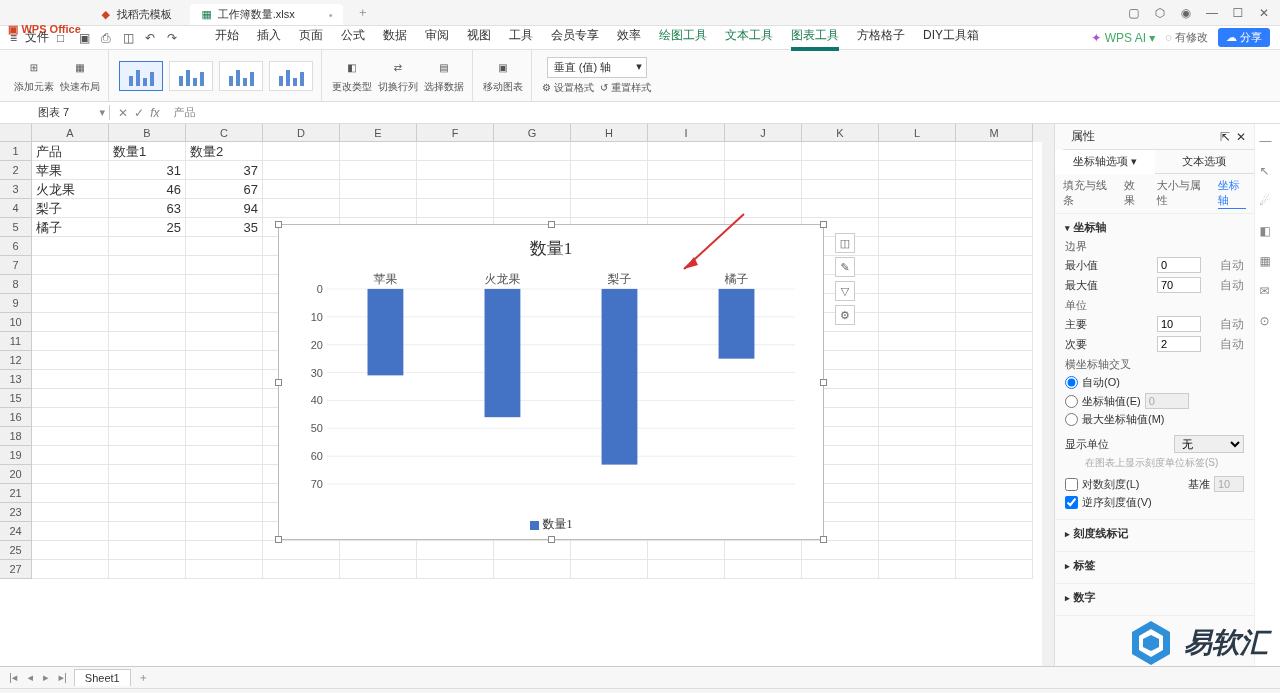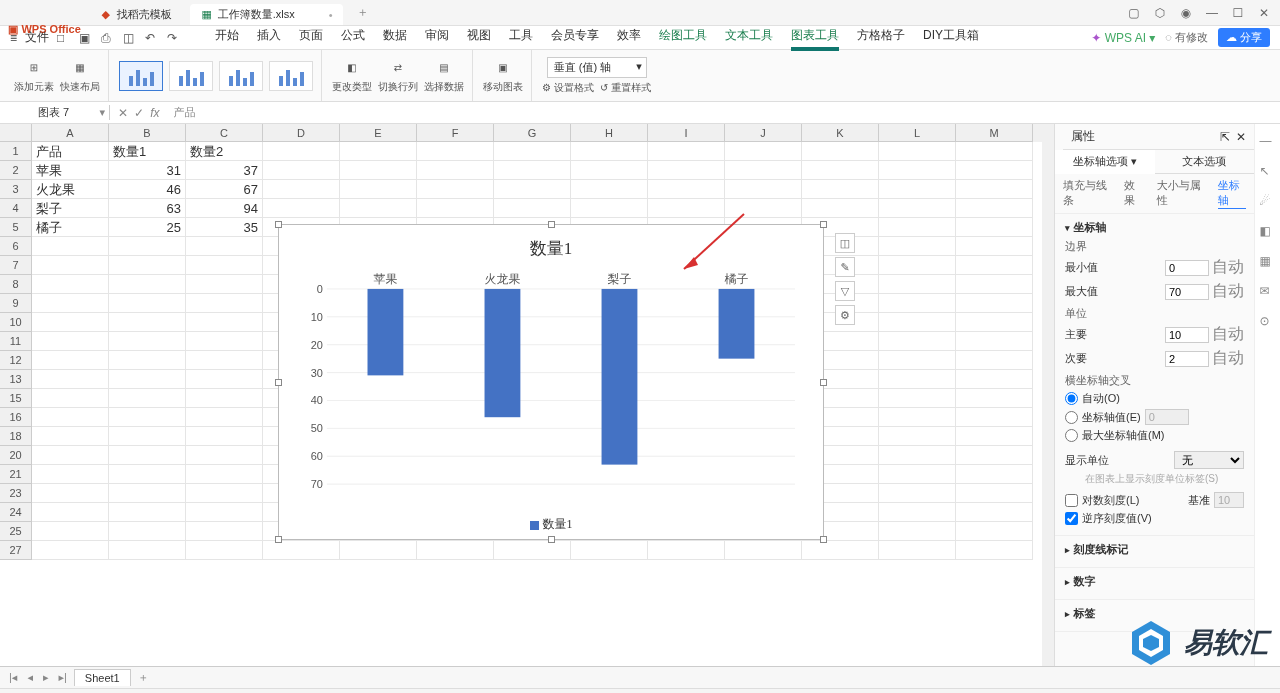--- a/index.html
+++ b/index.html
@@ -85,21 +85,21 @@
 .prop-subtabs { display: flex; gap: 14px; padding: 4px 8px; border-bottom: 1px solid #eee; }
 .prop-subtab { cursor: pointer; color: #666; }
 .prop-subtab.active { color: #2e7dff; border-bottom: 1px solid #2e7dff; }
 .prop-section { padding: 6px 10px; border-bottom: 1px solid #eee; }
 .prop-section-h { font-weight: bold; margin-bottom: 4px; display: flex; align-items: center; }
 .prop-section-h::before { content: "▾"; margin-right: 4px; font-size: 9px; }
 .prop-section-h.collapsed::before { content: "▸"; }
 .prop-label { color: #666; margin: 4px 0 2px; }
 .prop-row { display: flex; align-items: center; justify-content: space-between; margin: 3px 0; }
 .prop-input { width: 44px; border: 1px solid #ccc; padding: 1px 3px; font-size: 11px; text-align: left; }
-.prop-auto { color: #888; font-size: 16px; }
+.prop-auto { color: #888; font-size: 12px; margin-left: 16px; }
 .prop-radio { display: flex; align-items: center; gap: 4px; margin: 3px 0; }
 .prop-check { display: flex; align-items: center; gap: 4px; margin: 3px 0; }
 .prop-select { width: 70px; border: 1px solid #ccc; padding: 1px 3px; font-size: 11px; }
 .prop-hint { color: #aaa; font-size: 10px; padding-left: 20px; }
 
 
 .vtoolbar { width: 26px; border-left: 1px solid #eee; display: flex; flex-direction: column; align-items: center; padding-top: 10px; gap: 14px; color: #888; }
 .vt-ic { width: 16px; height: 16px; }
 
 
@@ -519,20 +519,36 @@
             <div class="cell"></div>
             <div class="cell"></div>
             <div class="cell"></div>
             <div class="cell"></div>
             <div class="cell"></div>
             <div class="cell"></div>
             <div class="cell"></div>
           </div>
           <div class="row">
             <div class="row-h">18</div>
+            <div class="cell"></div>
+            <div class="cell"></div>
+            <div class="cell"></div>
+            <div class="cell"></div>
+            <div class="cell"></div>
+            <div class="cell"></div>
+            <div class="cell"></div>
+            <div class="cell"></div>
+            <div class="cell"></div>
+            <div class="cell"></div>
+            <div class="cell"></div>
+            <div class="cell"></div>
+            <div class="cell"></div>
+          </div>
+          <div class="row">
+            <div class="row-h">19</div>
             <div class="cell"></div>
             <div class="cell"></div>
             <div class="cell"></div>
             <div class="cell"></div>
             <div class="cell"></div>
             <div class="cell"></div>
             <div class="cell"></div>
             <div class="cell"></div>
             <div class="cell"></div>
             <div class="cell"></div>
@@ -758,24 +774,24 @@
         </label>
       <label class="prop-check">
           <input type="checkbox" checked="" style=""> 
           <span>逆序刻度值(V)</span>
         </label>
     </div>
     <div class="prop-section">
         <div class="prop-section-h collapsed">刻度线标记</div>
       </div>
     <div class="prop-section">
+        <div class="prop-section-h collapsed">标签</div>
+      </div>
+    <div class="prop-section">
         <div class="prop-section-h collapsed">数字</div>
-      </div>
-    <div class="prop-section">
-        <div class="prop-section-h collapsed">标签</div>
       </div>
   </div>
 
   <div class="vtoolbar">
     <span class="vt-ic">—</span>
     <span class="vt-ic">↖</span>
     <span class="vt-ic">☄</span>
     <span class="vt-ic">◧</span>
     <span class="vt-ic">▦</span>
     <span class="vt-ic">✉</span>

